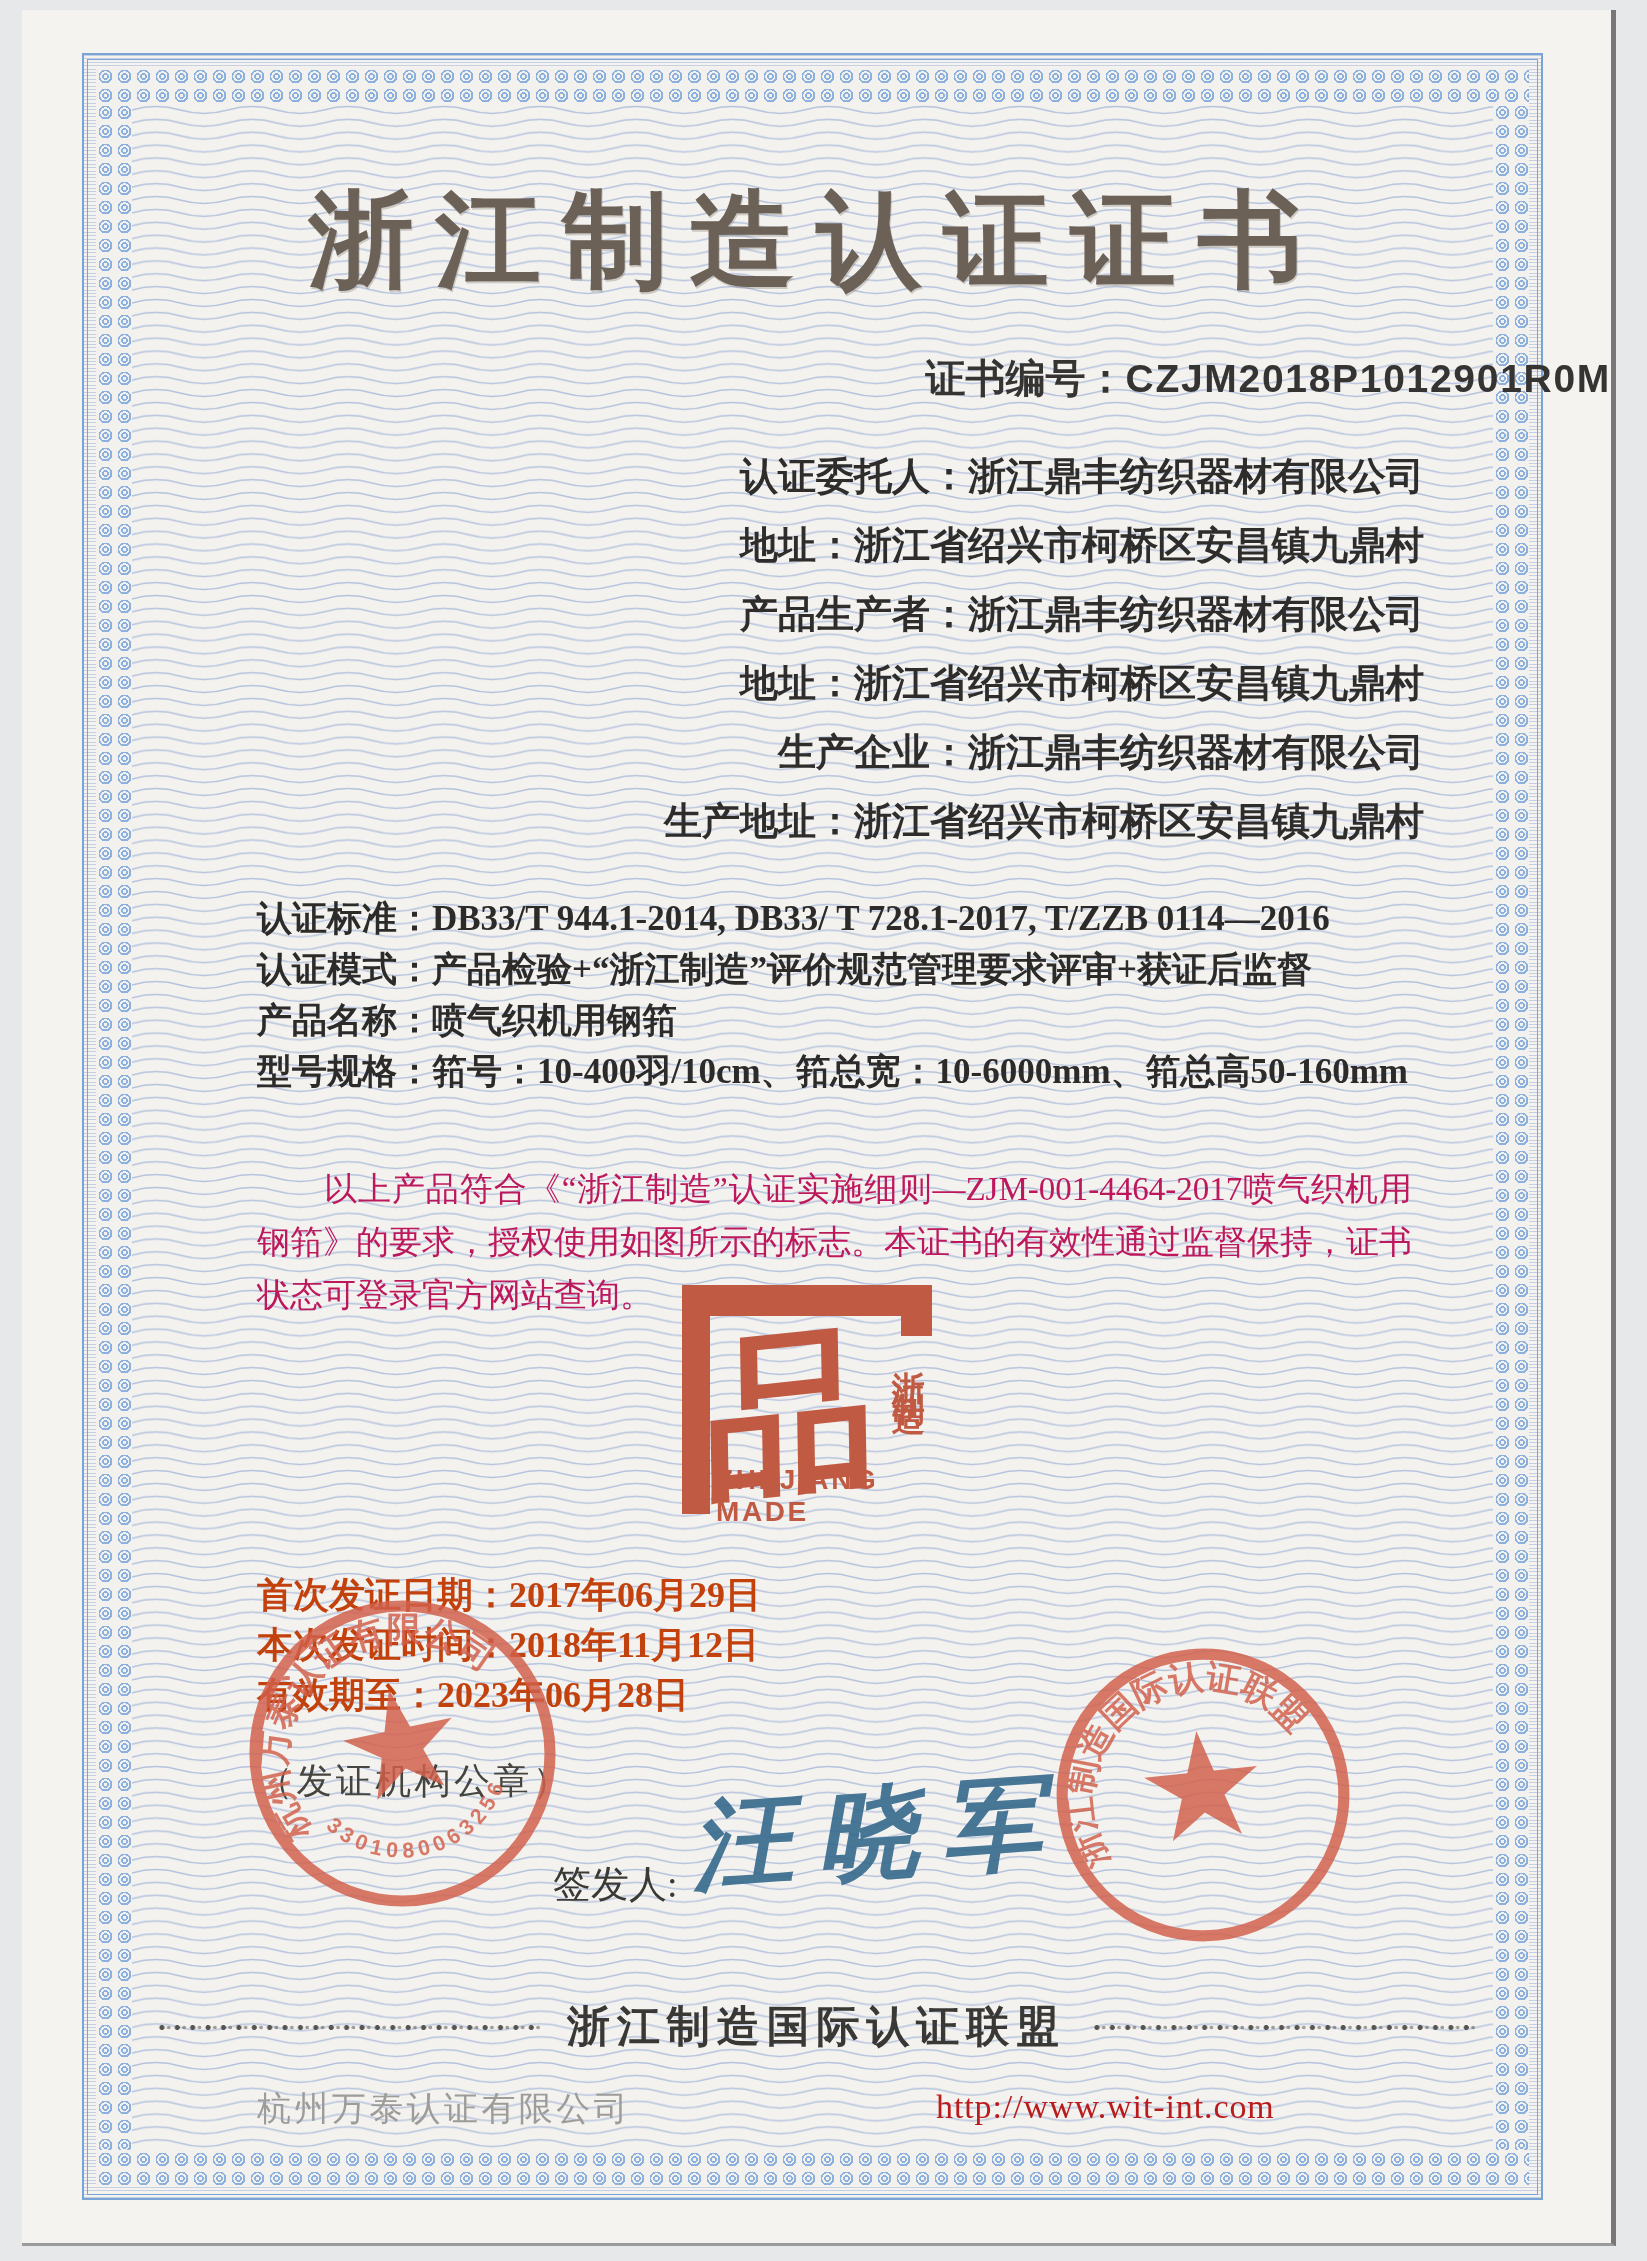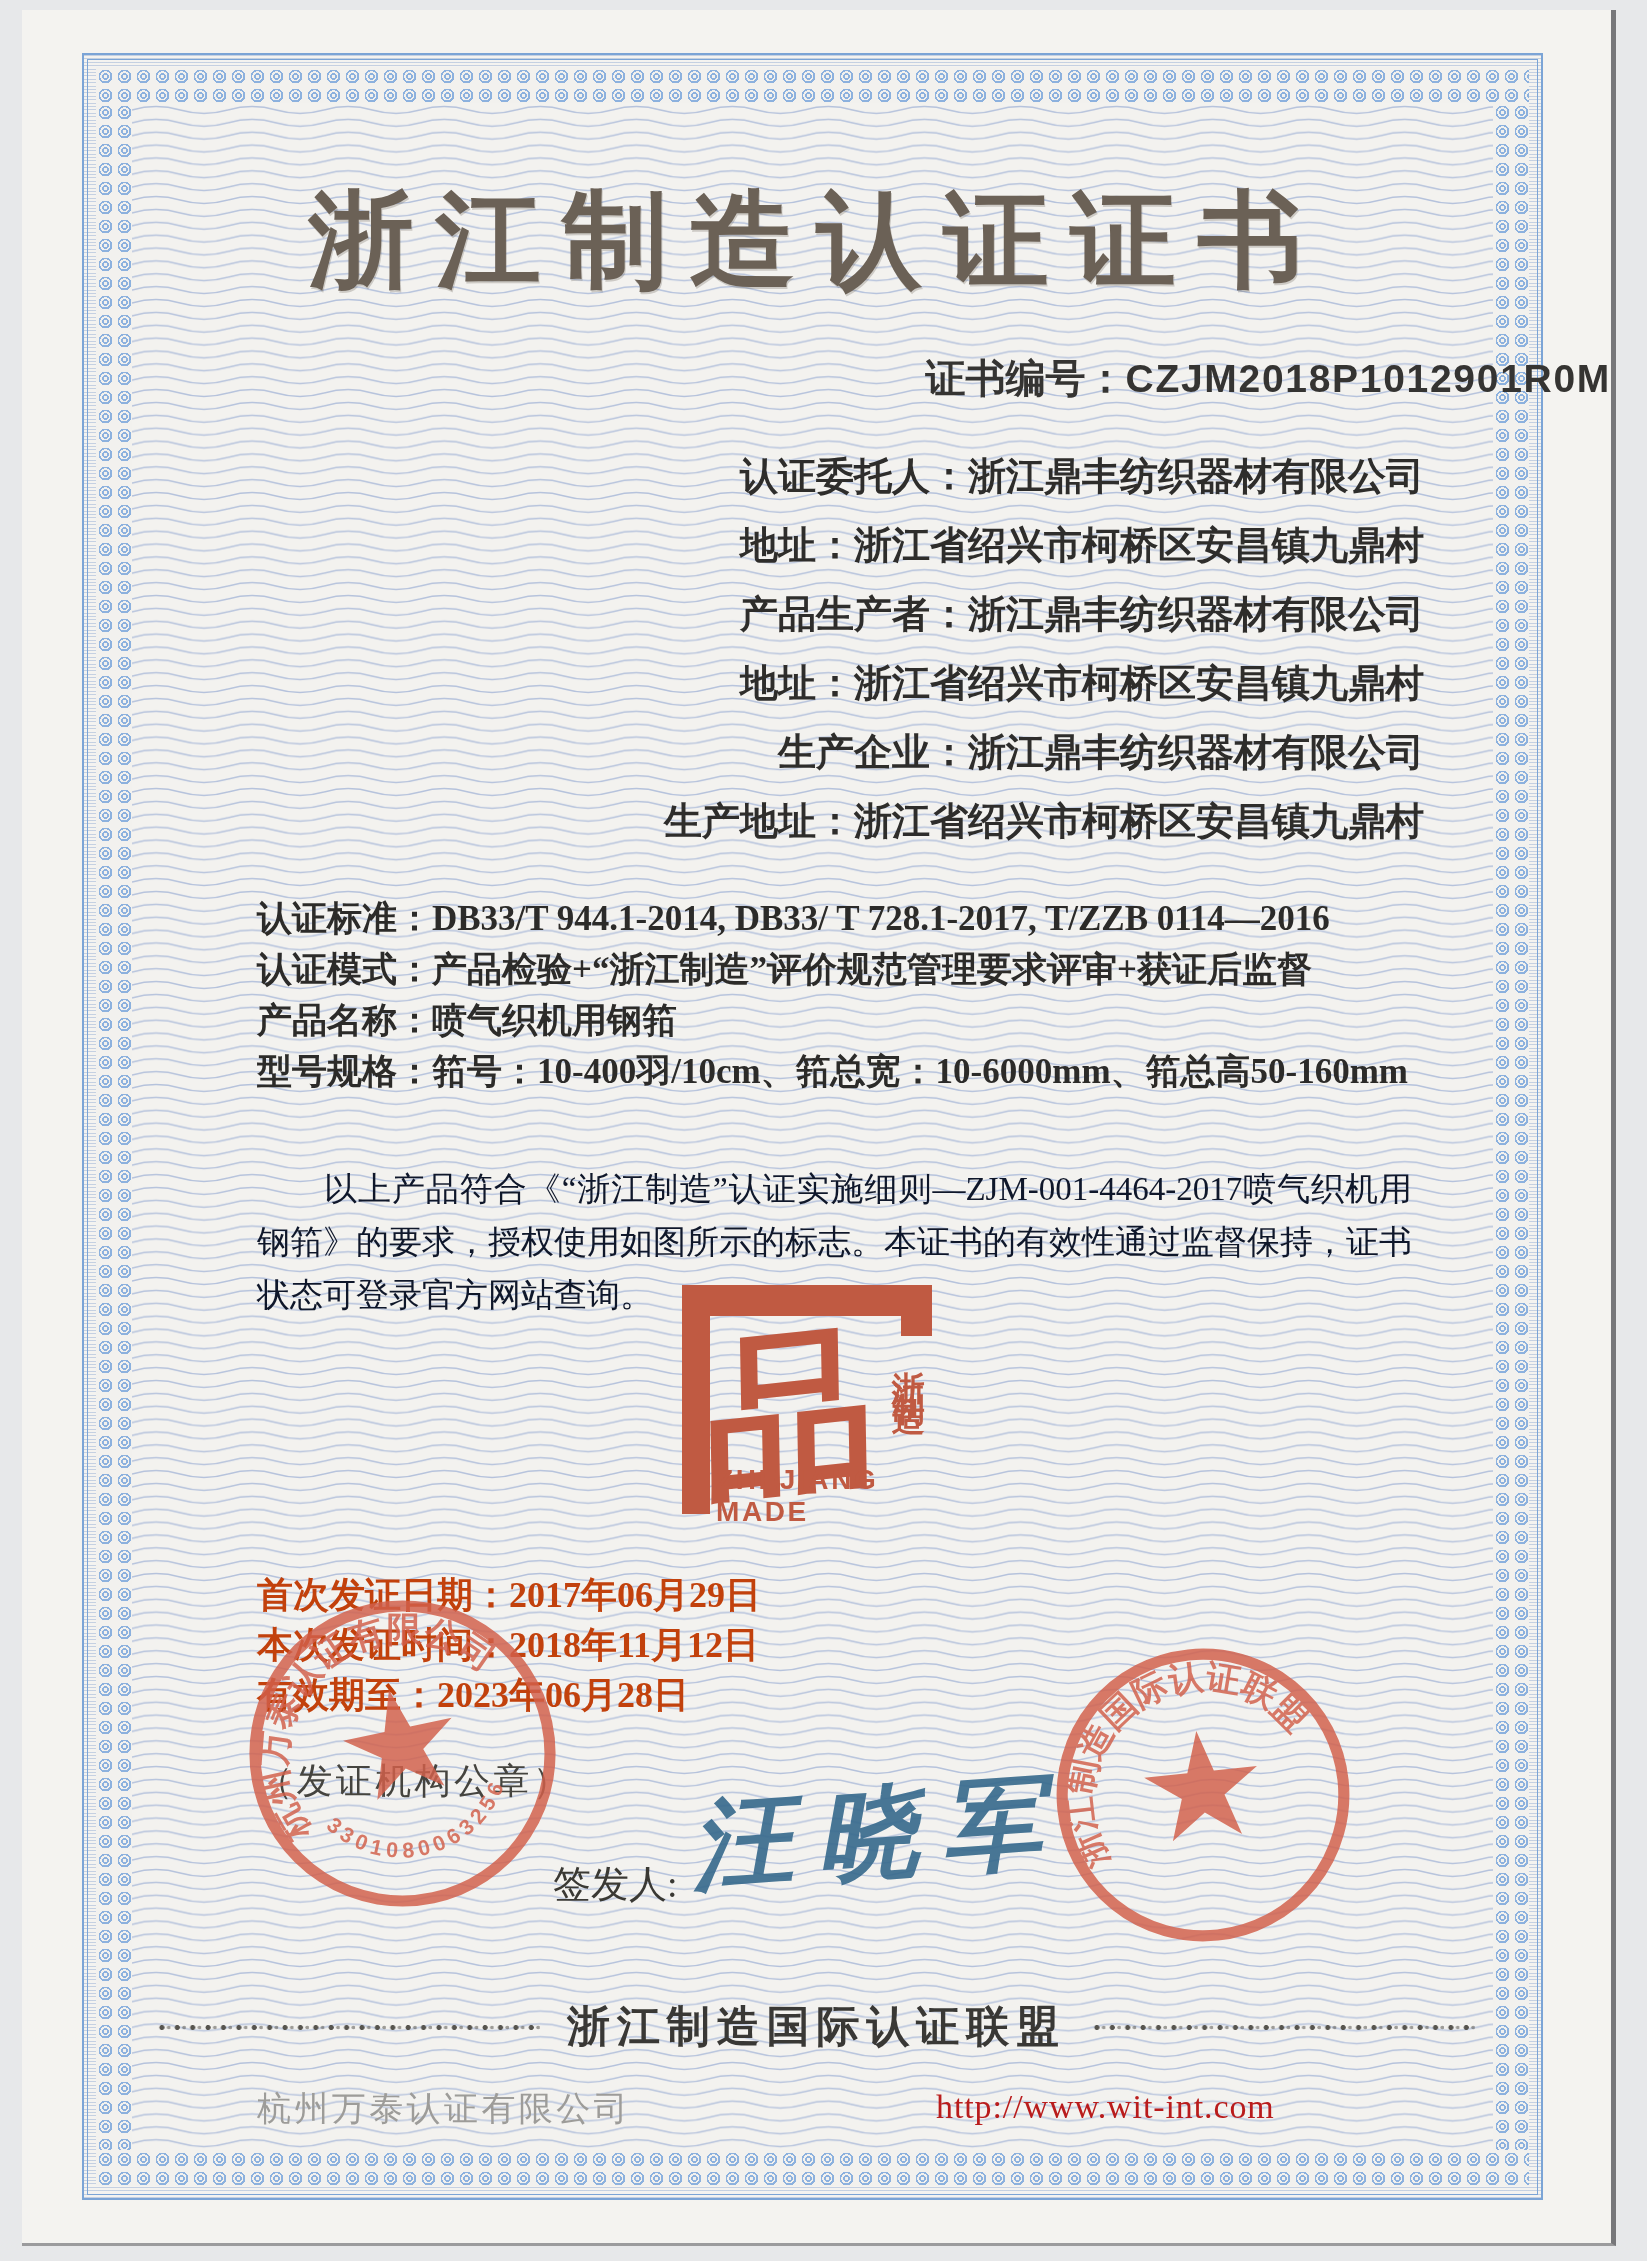--- a/index.html
+++ b/index.html
@@ -42,21 +42,21 @@
   .certno .val{font-size:39px;font-weight:700;letter-spacing:1.7px;
                font-family:"Liberation Sans","DejaVu Sans",sans-serif;}
 
   .fields{position:absolute;left:235px;top:441px;width:1167px;}
   .fields .row{height:69px;font-size:38px;font-weight:700;color:#2e2d2b;white-space:nowrap;text-align:right;}
 
   .specs{position:absolute;left:235px;top:885px;width:1192px;}
   .specs .row{height:51px;font-size:35px;font-weight:700;color:#2c2b29;white-space:nowrap;}
 
   .statement{position:absolute;left:235px;top:1120px;width:1155px;
-             font-size:33px;line-height:53px;color:#0f172a;text-align:justify;
+             font-size:33px;line-height:53px;color:#be185d;text-align:justify;
              text-indent:67px;}
 
   
   .logo{position:absolute;left:660px;top:1275px;width:250px;height:244px;color:#c05a42;}
   .logo .bar-top{position:absolute;left:0;top:0;width:100%;height:31px;background:#c05a42;}
   .logo .bar-stub{position:absolute;right:0;top:31px;width:31px;height:20px;background:#c05a42;}
   .logo .bar-left{position:absolute;left:0;top:31px;width:28px;height:198px;background:#c05a42;}
   .logo .glyph{position:absolute;left:22px;top:13.7px;font-size:172px;font-weight:700;
                transform:rotate(-6deg) skewX(-5deg);
                font-family:"DejaVu Serif","Liberation Serif",serif;}

